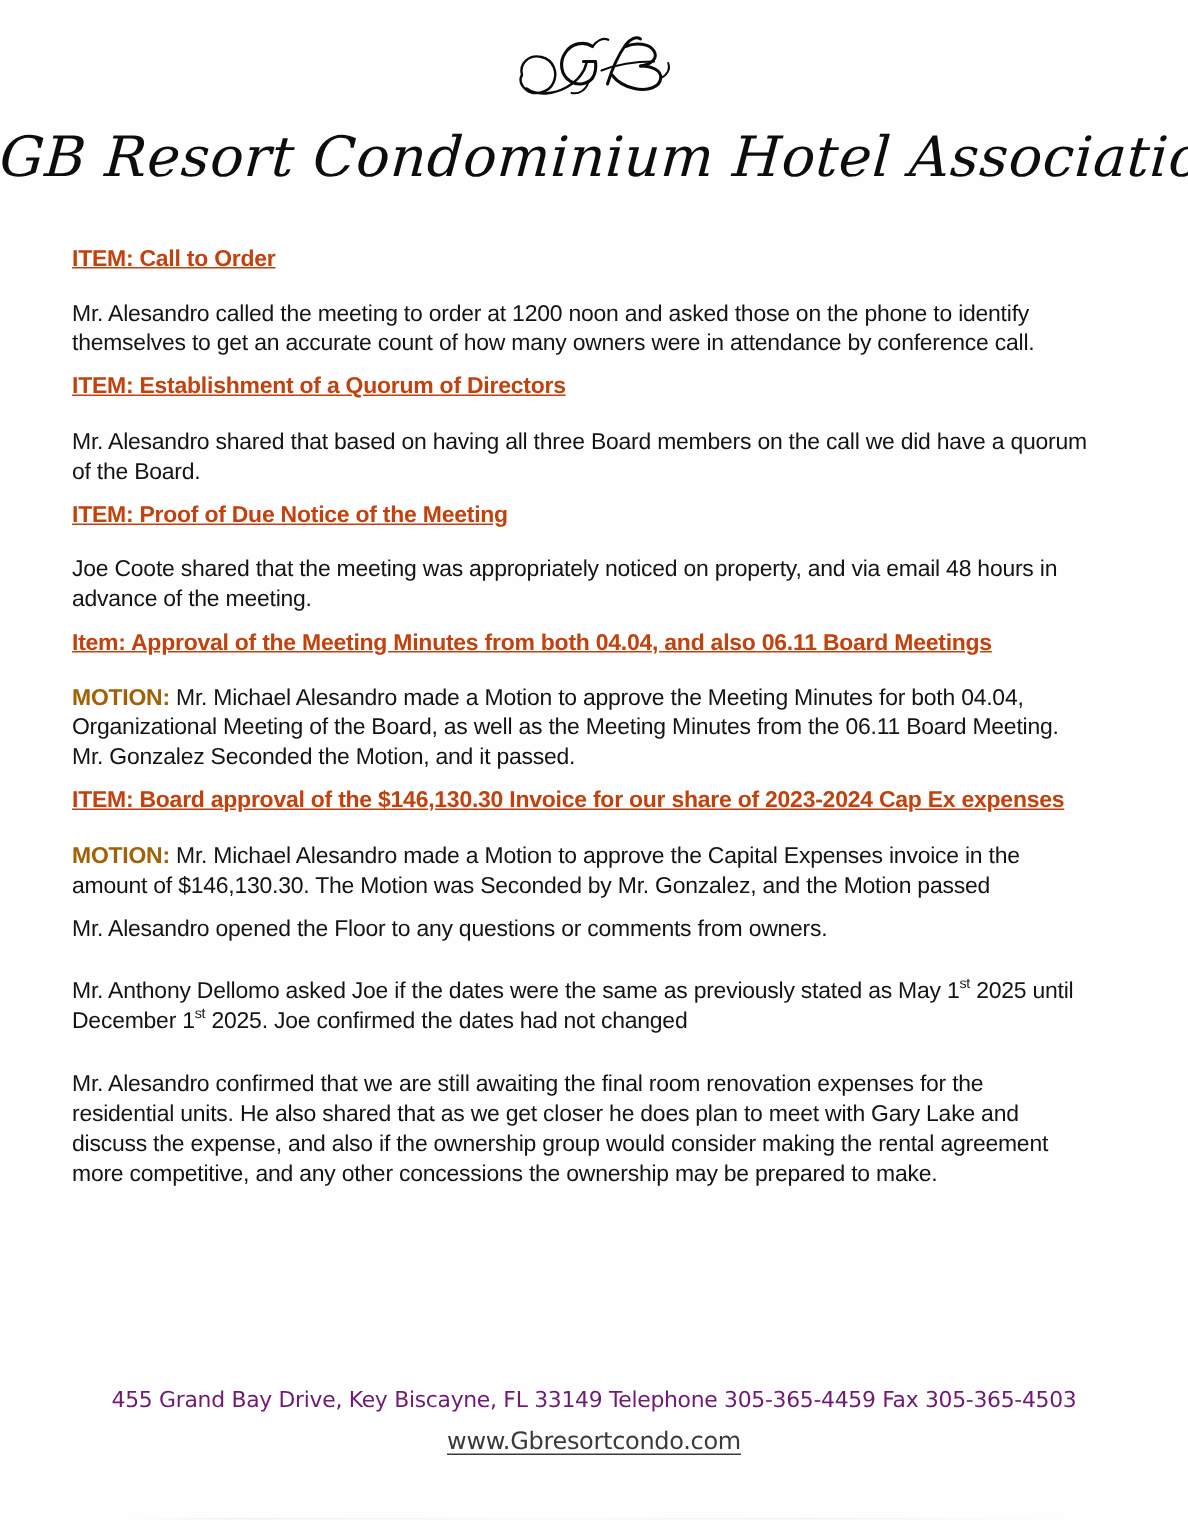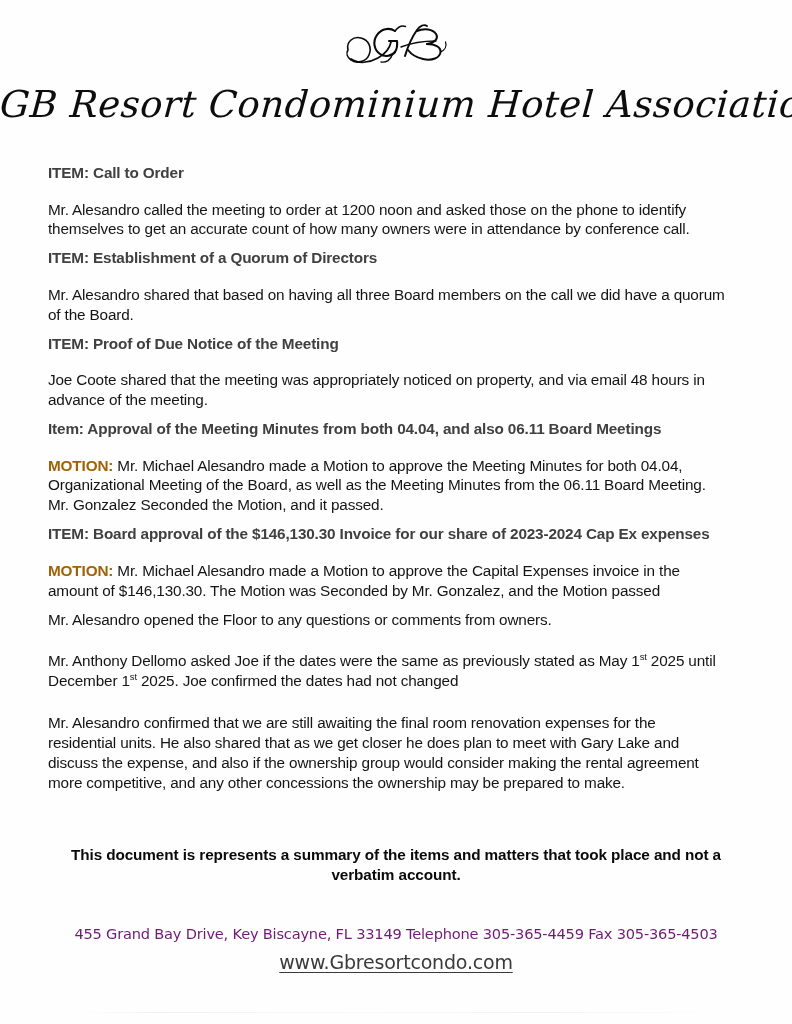--- a/index.html
+++ b/index.html
@@ -59,22 +59,23 @@
   }
 
   .sec { margin: 0 0 9px 0; }
 
   h2.heading {
     margin: 0 0 17px 0;
     font-size: 15.3px;
     font-weight: bold;
     line-height: 1.28;
     letter-spacing: -0.15px;
-    color: #404040;
+    color: #c2410c;
     font-stretch: condensed;
+    text-decoration: underline;
   }
 
   p.para {
     margin: 0 12px 22px 0;
     font-size: 15.3px;
     font-weight: 400;
     line-height: 1.30;
     letter-spacing: -0.15px;
     color: #141414;
   }
@@ -121,21 +122,21 @@
     font-weight: 400;
     letter-spacing: -0.2px;
     line-height: 1.3;
     color: #701a75;
   }
 
   .footer-url {
     display: inline-block;
     margin-top: 7px;
     font-family: "DejaVu Sans", sans-serif;
-    font-size: 19px;
+    font-size: 16px;
     font-weight: 400;
     letter-spacing: -0.2px;
     color: #3a3a3a;
     text-decoration: underline;
     text-underline-offset: 3px;
     cursor: pointer;
   }
 
   
   .scan-artifact {
@@ -219,21 +220,20 @@
     <section class="sec">
       <p class="para gap-lg">Mr. Alesandro opened the Floor to any questions or comments from owners.</p>
 
       <p class="para gap-lg"><span>Mr. Anthony Dellomo asked Joe if the dates were the same as previously stated as May 1</span><sup>st</sup><span> 2025 until December 1</span><sup>st</sup><span> 2025. Joe confirmed the dates had not changed</span></p>
 
       <p class="para">Mr. Alesandro confirmed that we are still awaiting the final room renovation expenses for the residential units. He also shared that as we get closer he does plan to meet with Gary Lake and discuss the expense, and also if the ownership group would consider making the rental agreement more competitive, and any other concessions the ownership may be prepared to make.</p>
     </section>
 
   </main>
 
-  <div class="disclaimer">This document is represents a summary of the items and matters that took place and not a verbatim account.</div>
 
   <footer class="footer">
     <div class="footer-address">455 Grand Bay Drive, Key Biscayne, FL 33149 Telephone 305-365-4459 Fax 305-365-4503</div>
     <a class="footer-url" href="#">www.Gbresortcondo.com</a>
   </footer>
 
   <div class="scan-artifact"></div>
 
 </div>
 

